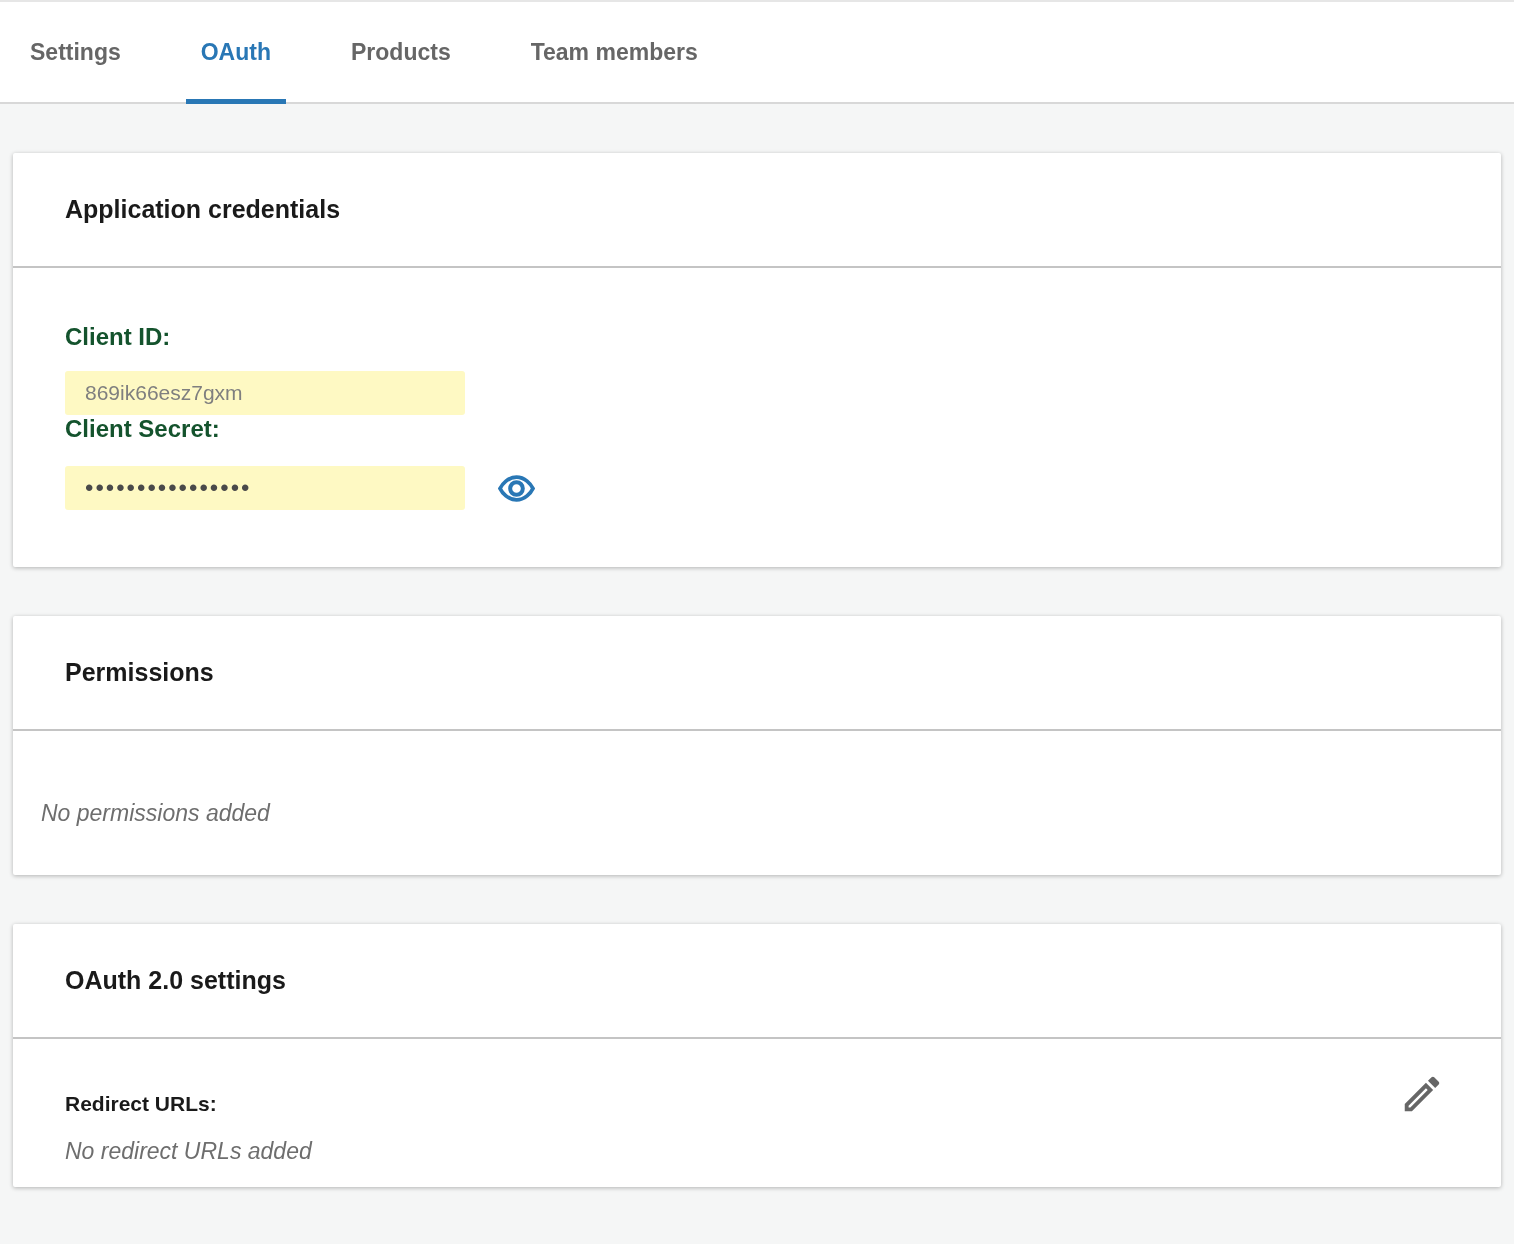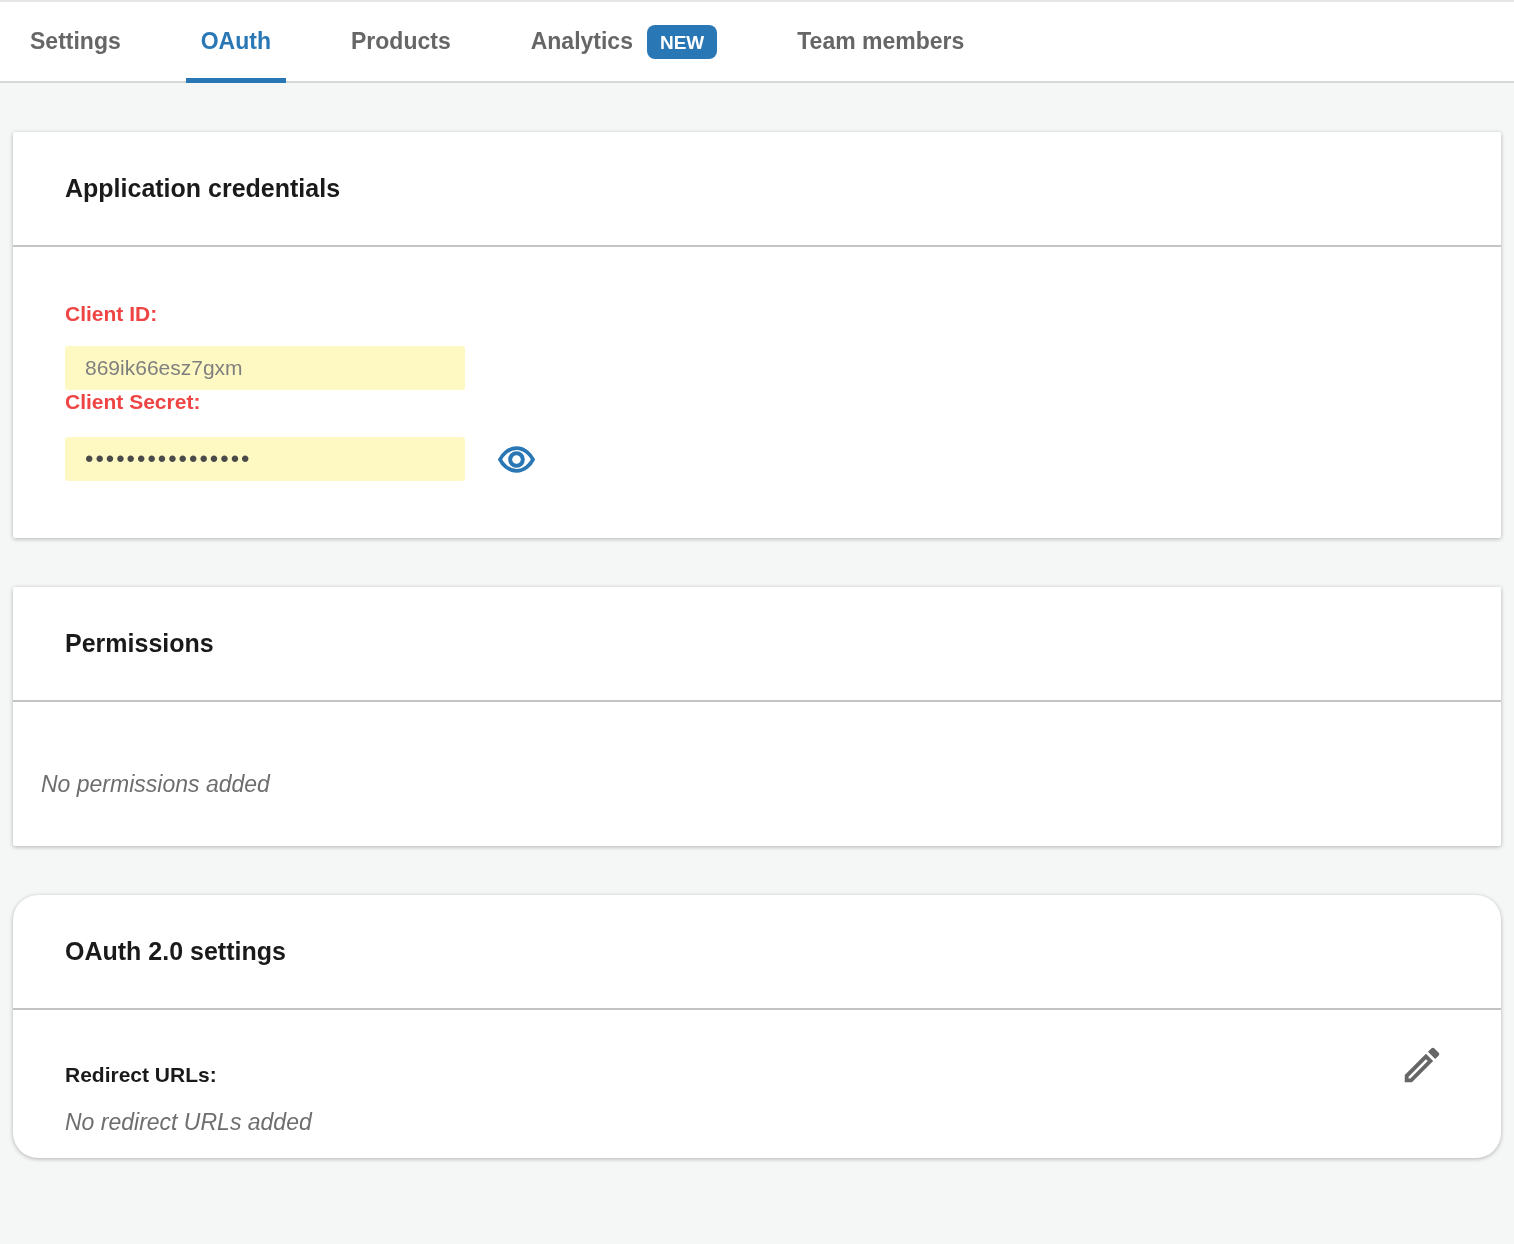--- a/index.html
+++ b/index.html
@@ -11,21 +11,21 @@
     font-family: "Liberation Sans", sans-serif;
     color: #1a1a1a;
     overflow: hidden;
   }
 
   
   .tabbar {
     background: #ffffff;
     border-top: 2px solid #e6e6e6;
     border-bottom: 2px solid #d8d8d8;
-    height: 83px;
+    height: 104px;
     display: flex;
     align-items: stretch;
     padding-left: 15px;
     gap: 50px;
   }
   .tab {
     display: flex;
     align-items: center;
     gap: 14px;
     padding: 0 15px;
@@ -55,41 +55,41 @@
   }
 
   
   main { padding: 49px 13px 0; }
   .card {
     background: #ffffff;
     border-radius: 2px;
     box-shadow: 0 1px 4px rgba(0,0,0,0.28);
     margin-bottom: 49px;
   }
-  .card:last-child { margin-bottom: 0; border-radius: 25px; }
+  .card:last-child { margin-bottom: 0; }
   .card-header {
     height: 115px;
     display: flex;
     align-items: center;
     padding: 14px 52px;
     border-bottom: 2px solid #c4c4c4;
   }
   .card-title {
     font-size: 25px;
     font-weight: 700;
     margin: 0;
     color: #1a1a1a;
   }
 
   
   .cred-body { padding: 55px 52px 57px; }
   .field-label {
-    font-size: 21px;
-    font-weight: 700;
-    color: #ef4444;
+    font-size: 24px;
+    font-weight: 700;
+    color: #14532d;
     margin: 0 0 20px;
   }
   .secret-label { margin-bottom: 23px; }
   .field {
     width: 400px;
     height: 44px;
     background: #fef9c3;
     border: none;
     border-radius: 3px;
     display: flex;
@@ -145,24 +145,20 @@
 
 <nav class="tabbar">
   <div class="tab">
     <span>Settings</span>
   </div>
   <div class="tab active">
     <span>OAuth</span>
   </div>
   <div class="tab">
     <span>Products</span>
-  </div>
-  <div class="tab">
-    <span>Analytics</span>
-    <span class="badge">NEW</span>
   </div>
   <div class="tab">
     <span>Team members</span>
   </div>
 </nav>
 
 <main>
 
   <section class="card">
     <div class="card-header">

